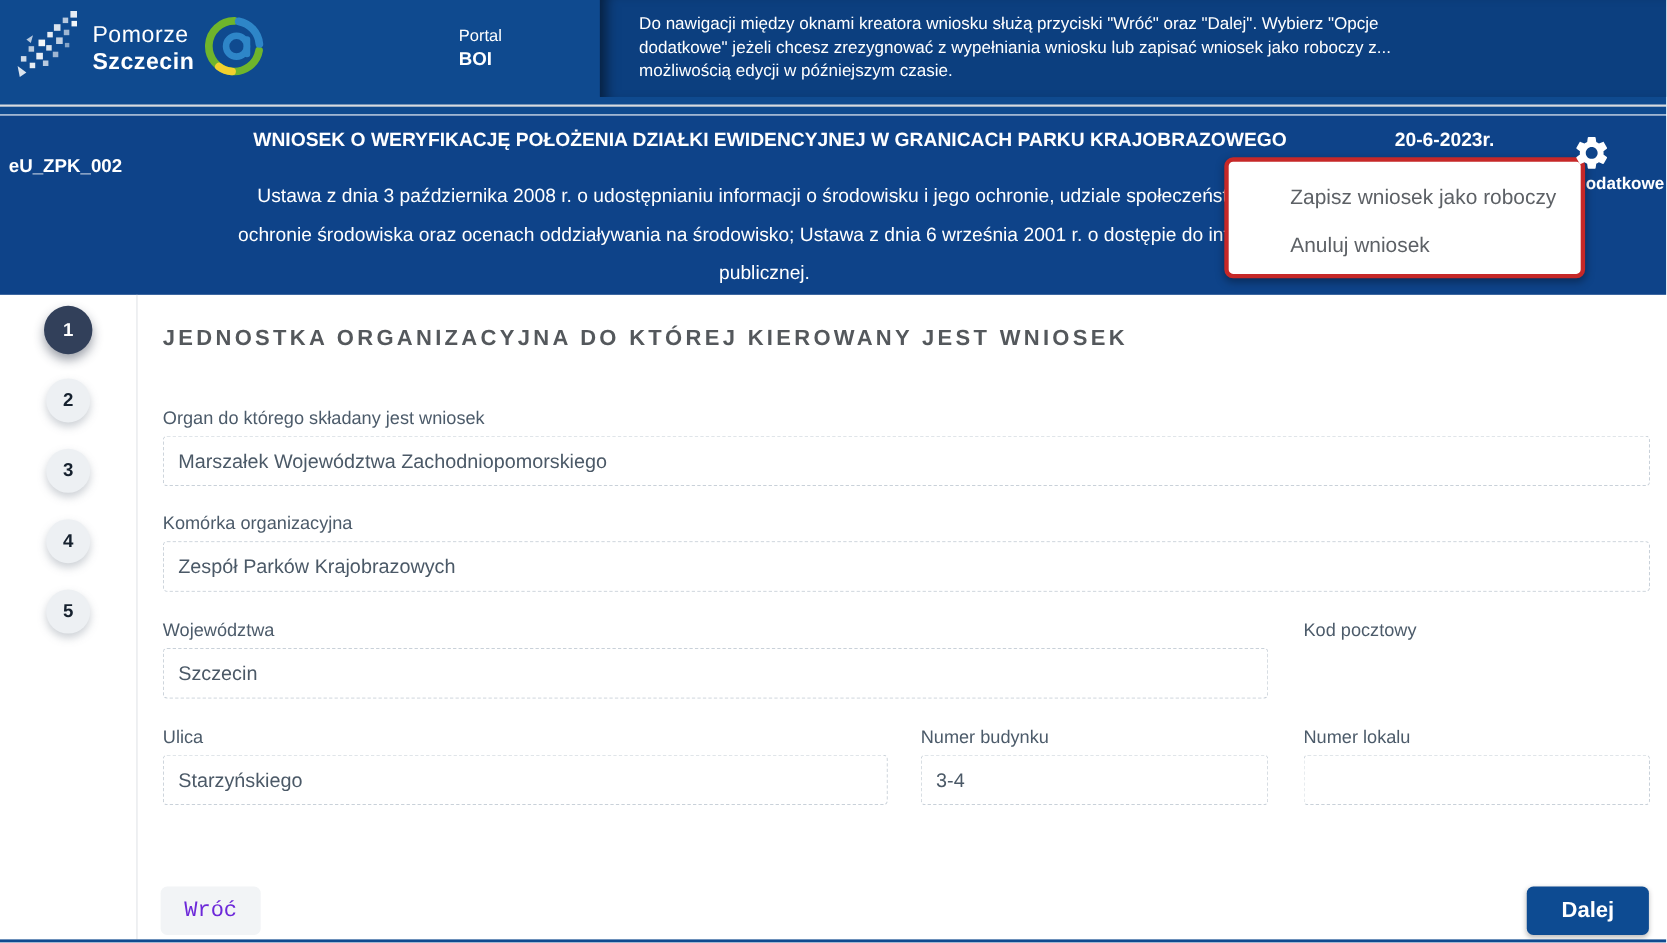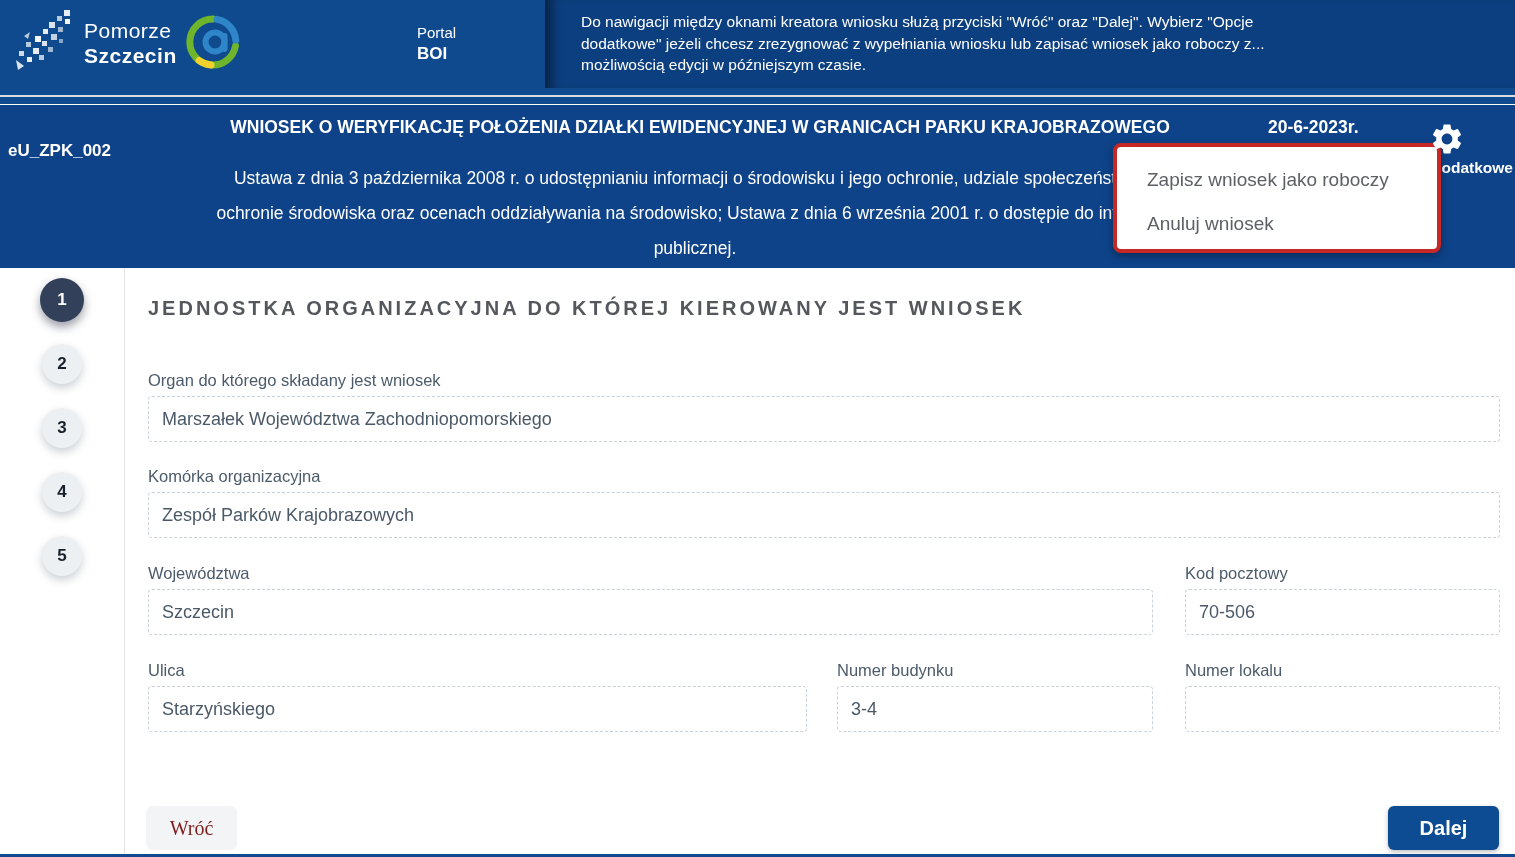--- a/index.html
+++ b/index.html
@@ -35,42 +35,42 @@
   .banner-subtitle { position:absolute; left:0; top:56px; width:1390px; display:flex; flex-direction:column; align-items:center; }
   .banner-subtitle .line { font-size:17.5px; line-height:35px; white-space:nowrap; }
   .gear { position:absolute; left:1429px; top:16px; width:36px; height:36px; cursor:pointer; z-index:12; }
   .options-label { position:absolute; right:2px; top:54px; width:200px; text-align:right;
     font-size:15.5px; font-weight:bold; white-space:nowrap; z-index:1; }
 
   
   .dropdown { position:absolute; left:1113px; top:143px; width:328px; height:110px; background:#fff;
     border:4px solid #C62828; border-radius:8px; box-shadow:0 3px 8px rgba(0,0,0,.35);
     padding-top:11px; z-index:10; }
-  .dropdown .item { height:44px; display:flex; align-items:center; padding-left:30px;
+  .dropdown .item { height:44px; display:flex; align-items:center; padding-left:56px;
     font-size:19px; color:#5D6166; cursor:pointer; white-space:nowrap; }
 
   
   .sidebar { position:absolute; left:0; top:268px; width:125px; height:586px; border-right:1px solid #e1e4e8; }
   .step { position:absolute; left:42px; width:40px; height:40px; border-radius:50%;
     background:#EDF0F3; color:#16212E; font-weight:bold; font-size:17px;
     display:flex; align-items:center; justify-content:center; cursor:pointer;
     box-shadow:0 4px 8px rgba(110,120,135,.35); }
   .step.active { left:40px; width:44px; height:44px; background:#32405A; color:#fff;
     box-shadow:0 5px 10px rgba(30,40,60,.45); }
 
   
   .section-title { position:absolute; left:148px; top:297px; font-size:20px; font-weight:bold;
     letter-spacing:3px; color:#54585C; white-space:nowrap; }
   .flabel { position:absolute; font-size:16.5px; color:#4C5B6A; white-space:nowrap; }
   .finput { position:absolute; height:46px; border:1px dashed #C9D1D9; border-radius:4px;
     background:#fff; font-family:"Liberation Sans", sans-serif; font-size:18px; color:#4B5967;
     padding:0 13px; outline:none; }
 
   .btn-back { position:absolute; left:146px; top:806px; width:91px; height:44px; background:#F2F4F6;
-    border:none; border-radius:6px; color:#7f1d1d; font-size:20px; font-family:Liberation Serif, serif;
+    border:none; border-radius:6px; color:#6d28d9; font-size:20px; font-family:Liberation Mono, monospace;
     cursor:pointer; }
   .btn-next { position:absolute; left:1388px; top:806px; width:111px; height:44px; background:#0D4B92;
     border:none; border-radius:6px; color:#fff; font-size:20px; font-weight:bold;
     font-family:"Liberation Sans", sans-serif; cursor:pointer; box-shadow:0 2px 5px rgba(0,0,0,.25); }
 
   .footer-strip { position:absolute; left:0; bottom:0; width:1515px; height:3px; background:#0F4A8F; }
 </style>
 </head>
 <body>
 
@@ -169,21 +169,20 @@
   <label class="flabel" style="left:148px; top:371px;">Organ do którego składany jest wniosek</label>
   <input class="finput" style="left: 148px; top: 396px; width: 1352px;" value="Marszałek Województwa Zachodniopomorskiego">
 
   <label class="flabel" style="left:148px; top:467px;">Komórka organizacyjna</label>
   <input class="finput" style="left: 148px; top: 492px; width: 1352px;" value="Zespół Parków Krajobrazowych">
 
   <label class="flabel" style="left:148px; top:564px;">Województwa</label>
   <input class="finput" style="left: 148px; top: 589px; width: 1005px;" value="Szczecin">
 
   <label class="flabel" style="left:1185px; top:564px;">Kod pocztowy</label>
-  <input class="finput" style="left: 1185px; top: 589px; width: 315px;" value="70-506">
 
   <label class="flabel" style="left:148px; top:661px;">Ulica</label>
   <input class="finput" style="left: 148px; top: 686px; width: 659px;" value="Starzyńskiego">
 
   <label class="flabel" style="left:837px; top:661px;">Numer budynku</label>
   <input class="finput" style="left: 837px; top: 686px; width: 316px;" value="3-4">
 
   <label class="flabel" style="left:1185px; top:661px;">Numer lokalu</label>
   <input class="finput" style="left: 1185px; top: 686px; width: 315px;" value="">
 

